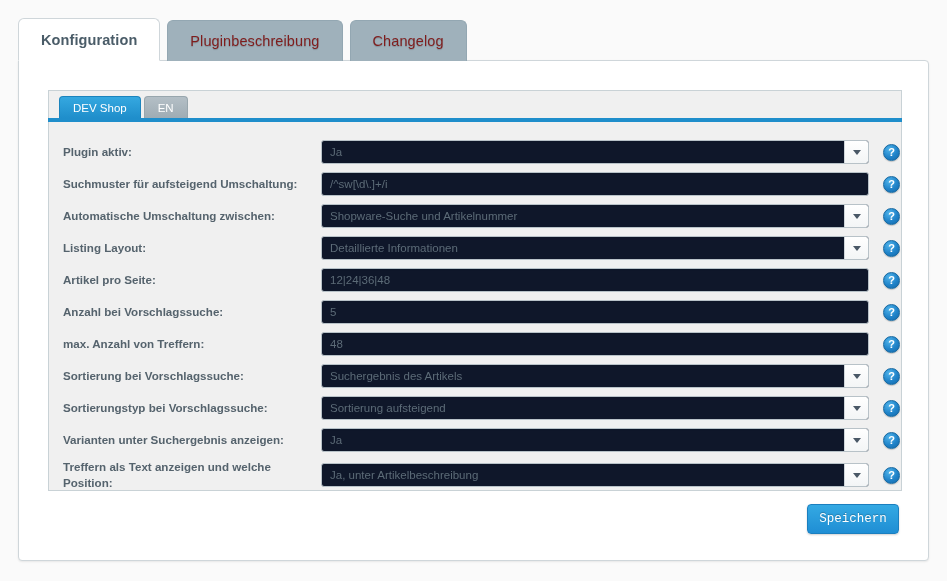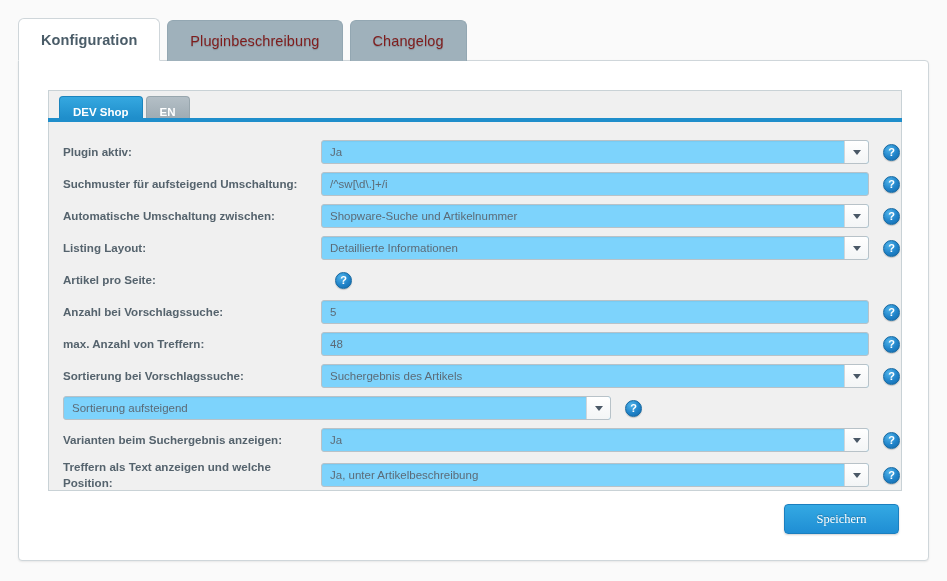--- a/index.html
+++ b/index.html
@@ -80,28 +80,27 @@
     border: 1px solid #c9d2d6;
     border-bottom: none;
     display: flex;
     align-items: flex-end;
     padding-left: 10px;
   }
   .itab {
     height: 22px;
     padding: 0 13px;
     display: flex;
-    align-items: flex-end;
+    align-items: center;
     font-size: 11.5px;
     border-radius: 4px 4px 0 0;
     margin-right: 3px;
     cursor: pointer;
     color: #ffffff;
     white-space: nowrap;
-    font-weight: bold;
   }
   .itab.active {
     background: linear-gradient(to bottom, #35a8e0 0%, #1f8ecb 100%);
     border: 1px solid #1b84bd;
     border-bottom: none;
   }
   .itab.inactive {
     background: linear-gradient(to bottom, #b4bfc6 0%, #9facb4 100%);
     border: 1px solid #98a6ad;
     border-bottom: none;
@@ -132,21 +131,21 @@
     font-size: 11.6px;
     font-weight: bold;
     color: #55636d;
     line-height: 1.35;
     padding-right: 0;
   }
   .ctrl {
     width: 548px;
     flex: none;
     height: 24px;
-    background: #7dd3fc;
+    background: #0f172a;
     border: 1px solid #b8c2c8;
     border-radius: 3px;
     display: flex;
     align-items: stretch;
     box-shadow: inset 0 1px 1px rgba(0,0,0,.045);
   }
   .ctrl .val {
     flex: 1;
     display: flex;
     align-items: center;
@@ -192,28 +191,28 @@
     box-shadow: 0 1px 1px rgba(0,0,0,.2);
   }
 
   
   .footer {
     position: absolute;
     right: 29px;
     bottom: 26px;
   }
   .save-btn {
-    width: 115px;
+    width: 92px;
     height: 30px;
     border-radius: 4px;
     background: linear-gradient(to bottom, #34a9e3 0%, #1f8ed4 100%);
     border: 1px solid #1b7fbf;
     color: #ffffff;
     font-size: 12.5px;
-    font-family: Liberation Serif, serif;
+    font-family: Liberation Mono, monospace;
     cursor: pointer;
     text-shadow: 0 -1px 1px rgba(0,0,0,.25);
     box-shadow: 0 1px 2px rgba(0,0,0,.18);
   }
 </style>
 </head>
 <body>
 
 <div class="outer-tabs">
   <div class="otab active">
@@ -279,20 +278,23 @@
           <div class="val">Detaillierte Informationen</div>
           <div class="arrow-btn">
               <i></i>
             </div>
         </div>
         <div class="help">?</div>
       </div>
 
       <div class="row">
         <div class="lbl">Artikel pro Seite:</div>
+        <div class="ctrl">
+          <div class="val">12|24|36|48</div>
+        </div>
         <div class="help">?</div>
       </div>
 
       <div class="row">
         <div class="lbl">Anzahl bei Vorschlagssuche:</div>
         <div class="ctrl">
           <div class="val">5</div>
         </div>
         <div class="help">?</div>
       </div>
@@ -310,31 +312,32 @@
         <div class="ctrl">
           <div class="val">Suchergebnis des Artikels</div>
           <div class="arrow-btn">
               <i></i>
             </div>
         </div>
         <div class="help">?</div>
       </div>
 
       <div class="row">
+        <div class="lbl">Sortierungstyp bei Vorschlagssuche:</div>
         <div class="ctrl">
           <div class="val">Sortierung aufsteigend</div>
           <div class="arrow-btn">
               <i></i>
             </div>
         </div>
         <div class="help">?</div>
       </div>
 
       <div class="row">
-        <div class="lbl">Varianten beim Suchergebnis anzeigen:</div>
+        <div class="lbl">Varianten unter Suchergebnis anzeigen:</div>
         <div class="ctrl">
           <div class="val">Ja</div>
           <div class="arrow-btn">
               <i></i>
             </div>
         </div>
         <div class="help">?</div>
       </div>
 
       <div class="row tall">

